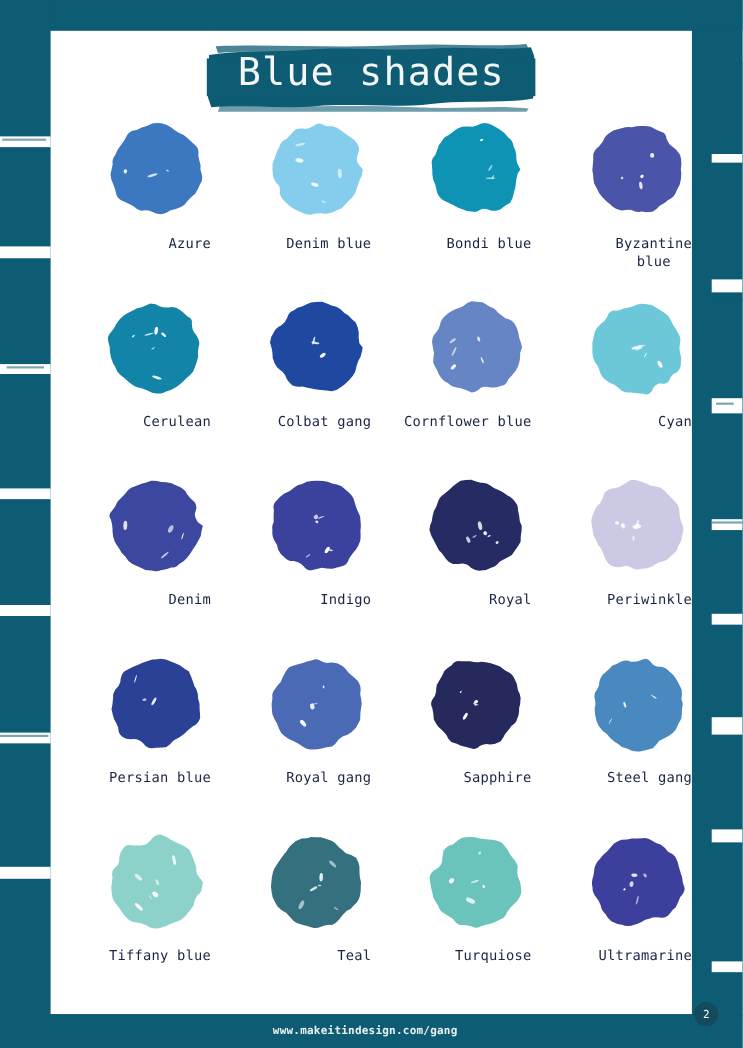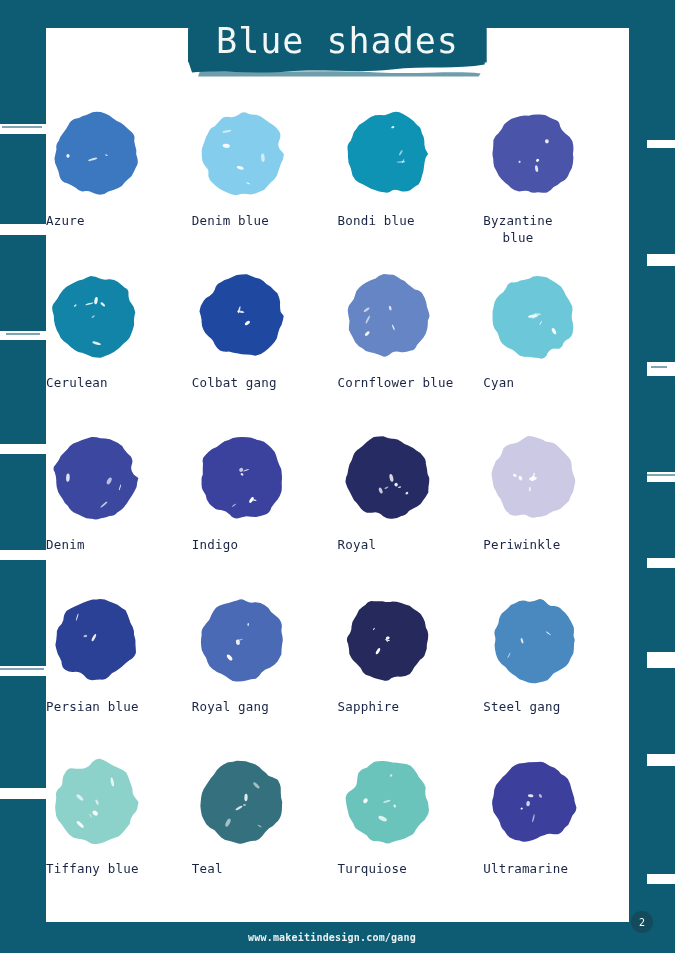--- a/index.html
+++ b/index.html
@@ -30,21 +30,21 @@
   .edge-col { position:absolute; top:0; height:953px; width:46px; }
   .edge-left  { left:0; }
   .edge-right { right:0; width:50px; }
 
   .blk { position:absolute; background:#0e5c73; }
   .gap { position:absolute; background:#ffffff; }
   .hair { position:absolute; background:#0e5c73; opacity:.55; }
 
   
   .title-wrap {
-    position:absolute; left:0; right:0; top:14px;
+    position:absolute; left:0; right:0; top:39px;
     display:flex; justify-content:center;
   }
   .title-banner {
     position:relative;
     padding:9px 30px 11px;
     display:inline-block;
   }
   .title-banner .brush {
     position:absolute; inset:0; z-index:0;
   }
@@ -60,21 +60,21 @@
 
   
   .grid {
     position:absolute;
     left:46px; top:104px; right:46px;
     display:grid;
     grid-template-columns:repeat(4, 1fr);
     grid-auto-rows:162px;
     justify-items:center;
   }
-  .cell { width:100%; display:flex; flex-direction:column; align-items:flex-start; }
+  .cell { width:100%; display:flex; flex-direction:column; align-items:flex-end; }
   .swatch { width:100px; height:100px; display:block; }
   .swatch svg { display:block; width:100px; height:100px; }
   .cap {
     margin-top:9px;
     font-family:"DejaVu Sans Mono", monospace;
     font-size:12.5px;
     color:#1a2545;
     text-align:center;
     line-height:1.35;
     letter-spacing:.2px;

